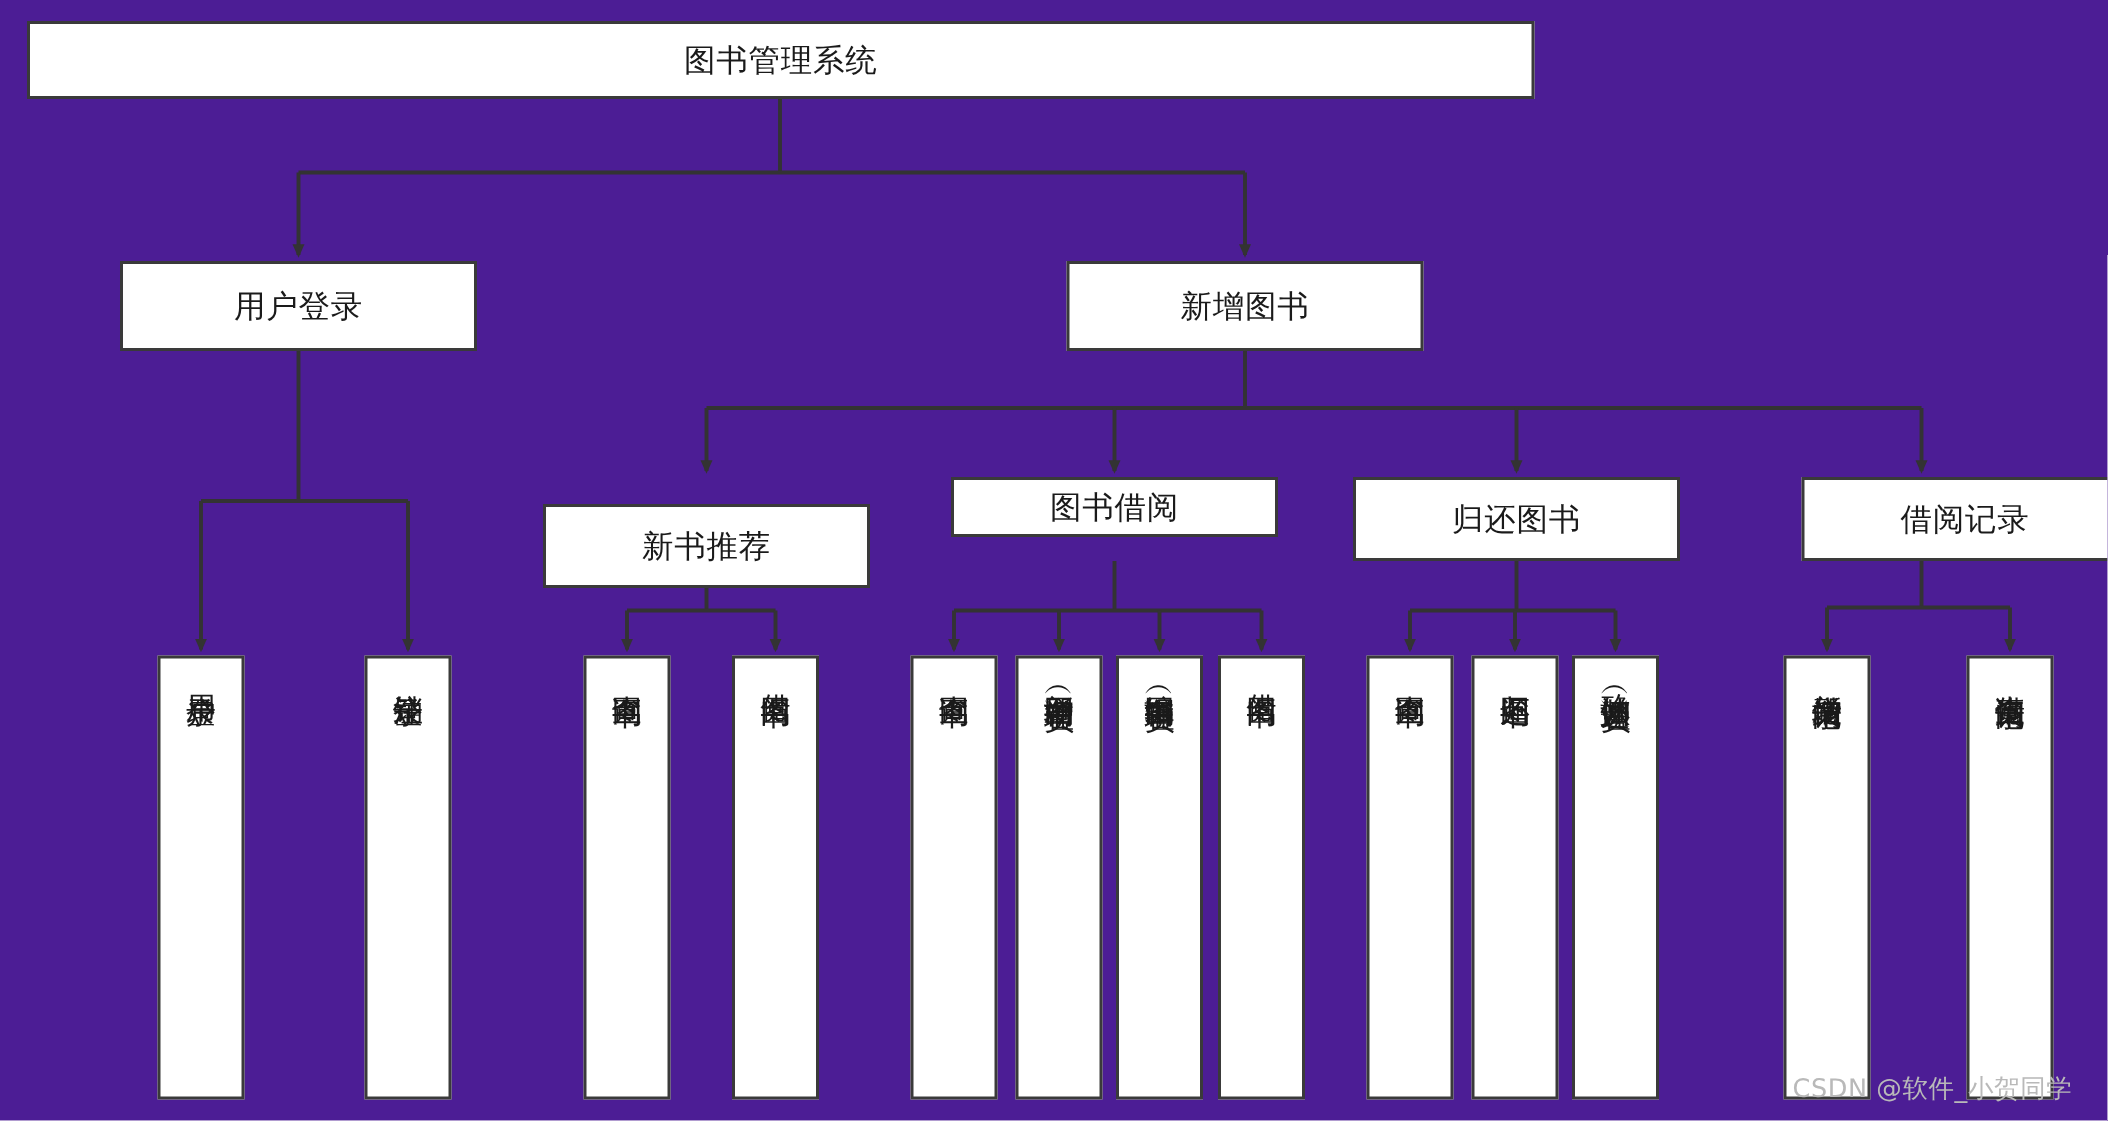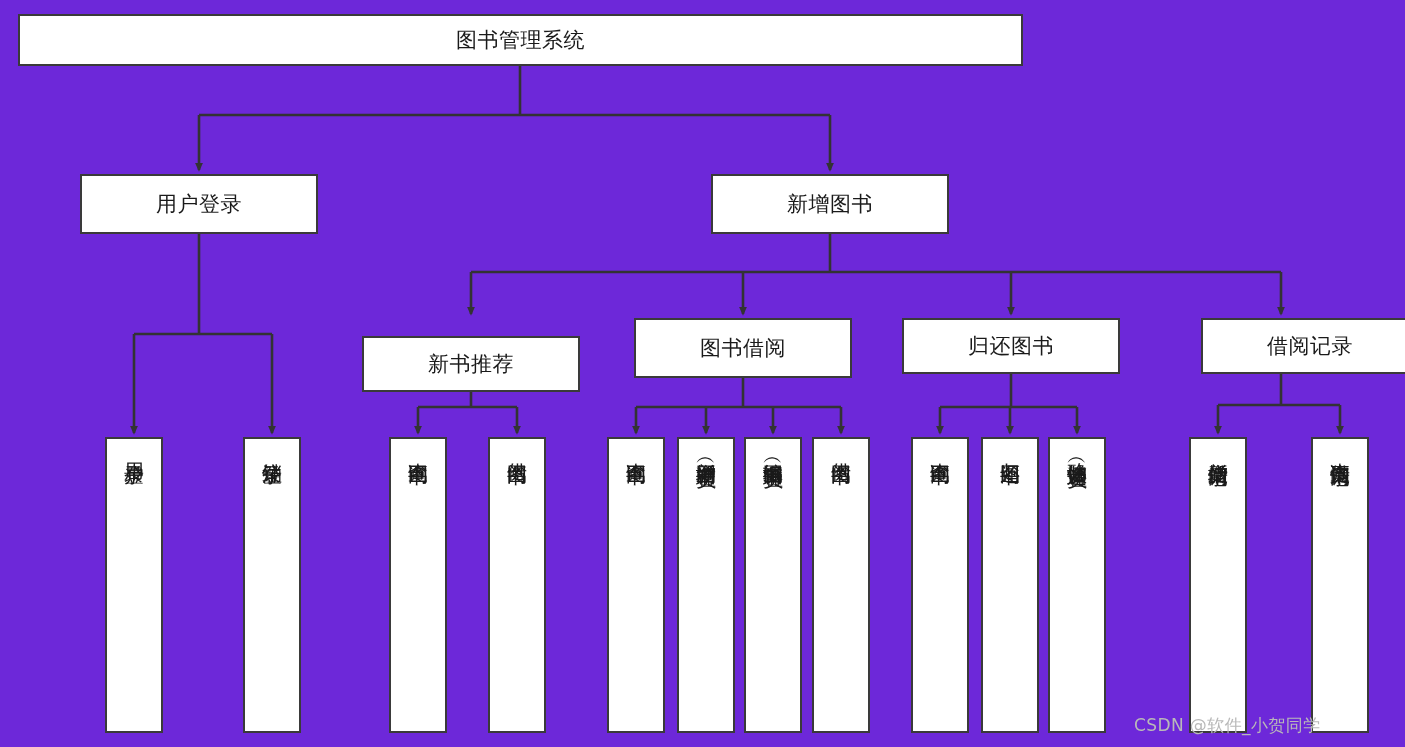--- a/index.html
+++ b/index.html
@@ -8,21 +8,21 @@
     padding: 0;
     background: #ffffff;
   }
   body {
     font-family: "DejaVu Sans", "Liberation Sans", sans-serif;
   }
   #diagram-root {
     position: relative;
     width: 1405px;
     height: 747px;
-    background: #6d28d9;
+    background: #4c1d95;
     overflow: hidden;
   }
   #diagram-svg {
     position: absolute;
     left: 0;
     top: 0;
     width: 1405px;
     height: 747px;
   }
   .node {
@@ -52,21 +52,21 @@
     writing-mode: vertical-rl;
     text-orientation: upright;
     font-size: 20px;
     line-height: 1.45;
     letter-spacing: 1px;
     white-space: nowrap;
     height: auto;
   }
   #watermark {
     position: absolute;
-    left: 1134px;
+    left: 1195px;
     top: 714px;
     font-size: 17px;
     color: #b9b9b9;
     letter-spacing: 0.4px;
     z-index: 3;
     white-space: nowrap;
     font-family: "DejaVu Sans", "Liberation Sans", sans-serif;
   }
 </style>
 </head>
@@ -131,21 +131,21 @@
   <div class="node" id="node-user-login" style="left: 80px; top: 174px; width: 238px; height: 60px;">
     <span class="node-label">用户登录</span>
   </div>
   <div class="node" id="node-book-manage" style="left: 711px; top: 174px; width: 238px; height: 60px;">
     <span class="node-label">新增图书</span>
   </div>
 
   <div class="node" id="node-new-book-recommend" style="left: 362px; top: 336px; width: 218px; height: 56px;">
     <span class="node-label">新书推荐</span>
   </div>
-  <div class="node" id="node-book-borrow" style="left: 634px; top: 318px; width: 218px; height: 60px; align-items: center;">
+  <div class="node" id="node-book-borrow" style="left: 634px; top: 318px; width: 218px; height: 40px; align-items: center;">
     <span class="node-label">图书借阅</span>
   </div>
   <div class="node" id="node-current-borrow" style="left: 902px; top: 318px; width: 218px; height: 56px;">
     <span class="node-label">归还图书</span>
   </div>
   <div class="node" id="node-borrow-record" style="left: 1172px; top: 318px; width: 218px; height: 56px; margin-left: 29px;">
     <span class="node-label">借阅记录</span>
   </div>
 
   <div class="node leaf" id="node-leaf-0" style="left: 105px; top: 437px; width: 58px; height: 296px;">

